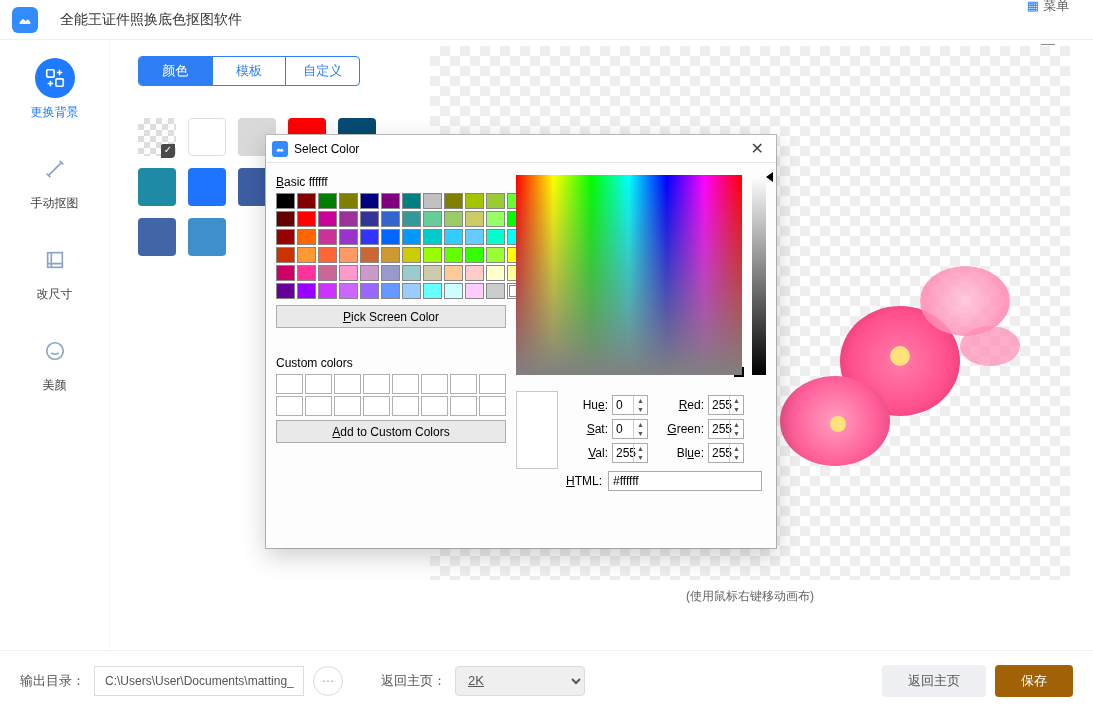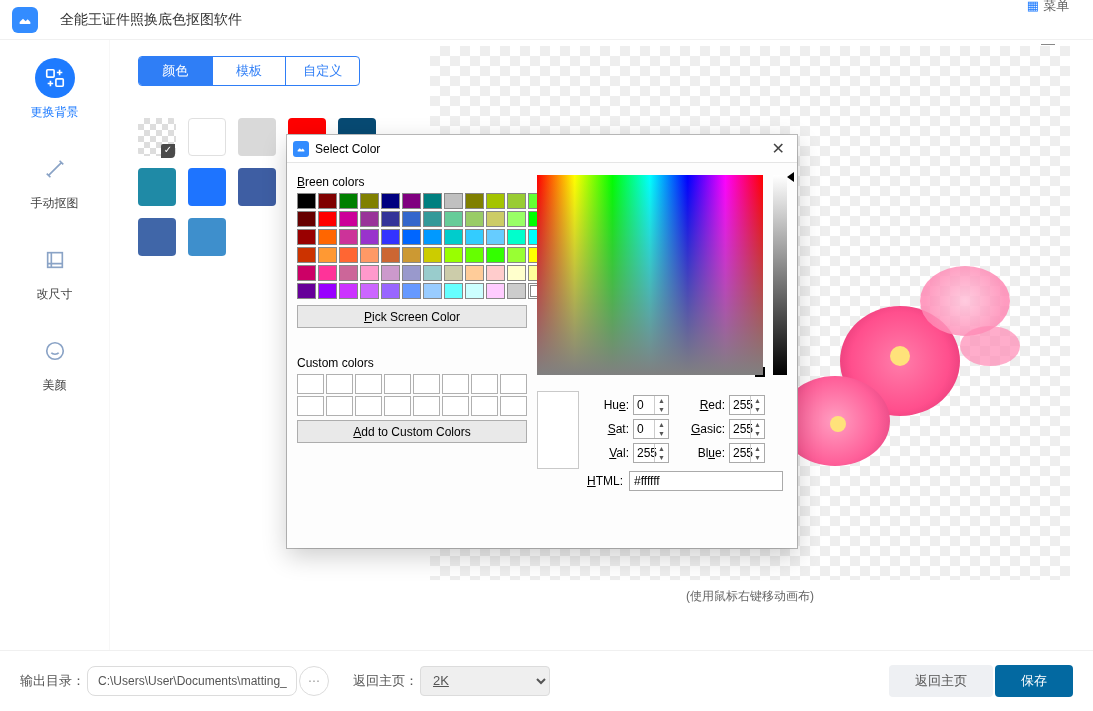--- a/index.html
+++ b/index.html
@@ -49,33 +49,33 @@
 
 
 .zoomrow { position:absolute; left:320px; top:548px; width:640px; display:flex; flex-direction:column; align-items:center; gap:4px; color:#666; font-size:12px;}
 .zoomrow .line { display:flex; align-items:center; gap:10px;}
 .zoomrow .slider { width:90px; height:4px; background:#d7d7d7; border-radius:2px; position:relative;}
 .zoomrow .slider .fill{position:absolute;left:0;top:0;height:4px;width:34px;background:#1e7bff;border-radius:2px;}
 .zoomrow .slider .knob{position:absolute;left:28px;top:-5px;width:14px;height:14px;border-radius:50%;background:#fff;border:2px solid #1e7bff;}
 .zoombtn{width:20px;height:20px;border:1.6px solid #1e7bff;border-radius:50%;color:#1e7bff;display:flex;align-items:center;justify-content:center;font-weight:bold;font-size:13px;line-height:1;}
 
 
-.bottombar { height:60px; display:flex; align-items:center; padding:0 20px; gap:2px; border-top:1px solid #f0f0f0;}
+.bottombar { height:60px; display:flex; align-items:center; padding:0 20px; gap:9px; border-top:1px solid #f0f0f0;}
 .bottombar .lbl{color:#555;font-size:13px;}
-.bottombar .textfield{height:30px;border:1px solid #dcdcdc;border-radius:8px;padding:0 10px;font-size:12px;color:#555;display:flex;align-items:center;}
+.bottombar .textfield{height:30px;border:1px solid #dcdcdc;border-radius:0;padding:0 10px;font-size:12px;color:#555;display:flex;align-items:center;}
 .bottombar .pathfield{width:210px;overflow:hidden;white-space:nowrap;}
 .bottombar .dots{width:30px;height:30px;border:1px solid #dcdcdc;border-radius:15px;display:flex;align-items:center;justify-content:center;color:#999;}
 .bottombar select{height:30px;width:130px;border:1px solid #dcdcdc;border-radius:4px;padding:0 8px;color:#555;font-size:13px;text-decoration:underline;}
 .bottombar .btn{height:32px;padding:0 26px;border-radius:4px;display:flex;align-items:center;font-size:13px;}
 .bottombar .btn.grey{background:#eef0f3;color:#555;}
-.bottombar .btn.blue{background:#0369a1;color:#fff;}
+.bottombar .btn.blue{background:#a16207;color:#fff;}
 .bottombar .grow{flex:1;}
 
 
-.dialog-shadow{position:absolute;left:287px;top:135px;width:510px;height:413px;box-shadow:0 8px 24px rgba(0,0,0,.2),0 0 0 1px #bfbfbf;background:#fdfdfd;}
+.dialog-shadow{position:absolute;left:266px;top:135px;width:510px;height:413px;box-shadow:0 8px 24px rgba(0,0,0,.2),0 0 0 1px #bfbfbf;background:#fdfdfd;}
 .dlg-title{height:28px;background:#fff;display:flex;align-items:center;padding:0 6px;border-bottom:1px solid #e5e5e5;font-size:12px;}
 .dlg-title .dlglogo{width:16px;height:16px;background:#338cff;border-radius:3px;margin-right:6px;display:flex;align-items:center;justify-content:center;}
 .dlg-title .dlglogo svg{width:10px;height:10px;fill:#fff;}
 .dlg-title .x{margin-left:auto;font-size:16px;padding:0 6px;color:#444;}
 .dlg-body{padding:10px 10px 10px 10px;font-family:"SimSun","宋体",monospace;font-size:12px;color:#000;}
 .dlg-section-label{margin:2px 0 4px 0;}
 .dlg-section-label span{text-decoration:underline;}
 .basic-grid{display:grid;grid-template-columns:repeat(12,19px);grid-auto-rows:16px;gap:2px;margin-bottom:6px;}
 .basic-grid .c{border:1px solid #888;}
 .basic-grid .cw{background:#fff;border:1px solid #888;box-shadow:inset 0 0 0 1px #fff, inset 0 0 0 2px #888;}
@@ -249,21 +249,21 @@
   <div class="dlg-title">
     <div class="dlglogo">
         <svg viewBox="0 0 24 24">
           <path d="M4 15l5-5 4 4 3-3 4 4v3H4z"></path>
         </svg>
       </div>
     <span>Select Color</span>
     <span class="x">✕</span>
   </div>
   <div class="dlg-body">
-    <div class="dlg-section-label"><span>B</span><span style="text-decoration:none">reen colors</span></div>
+    <div class="dlg-section-label"><span>B</span><span style="text-decoration:none">asic ffffff</span></div>
     <div class="basic-grid" id="basic-grid">
         <div class="c" style="background: rgb(0, 0, 0);"></div>
         <div class="c" style="background: rgb(128, 0, 0);"></div>
         <div class="c" style="background: rgb(0, 128, 0);"></div>
         <div class="c" style="background: rgb(128, 128, 0);"></div>
         <div class="c" style="background: rgb(0, 0, 128);"></div>
         <div class="c" style="background: rgb(128, 0, 128);"></div>
         <div class="c" style="background: rgb(0, 128, 128);"></div>
         <div class="c" style="background: rgb(192, 192, 192);"></div>
         <div class="c" style="background: rgb(128, 128, 0);"></div>
@@ -393,21 +393,21 @@
     </div>
     <div class="row">
       <div class="lab"><span>S</span><span style="text-decoration:none">at:</span></div>
       <div class="spin">
           <span>0</span>
           <div class="ar">
             <div>▲</div>
             <div>▼</div>
           </div>
         </div>
-      <div class="lab"><span>G</span><span style="text-decoration:none">asic:</span></div>
+      <div class="lab"><span>G</span><span style="text-decoration:none">reen:</span></div>
       <div class="spin">
           <span>255</span>
           <div class="ar">
             <div>▲</div>
             <div>▼</div>
           </div>
         </div>
     </div>
     <div class="row">
       <div class="lab"><span>V</span><span style="text-decoration:none">al:</span></div>

